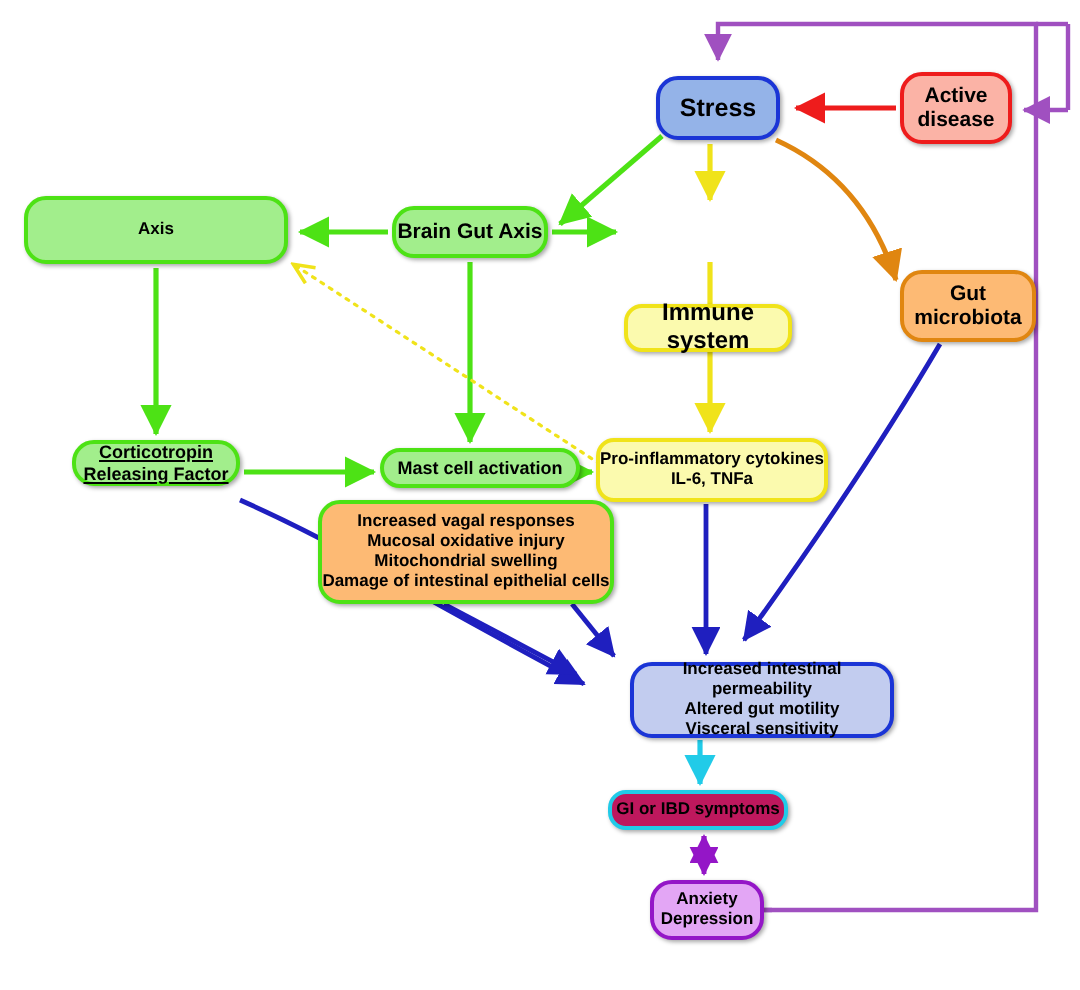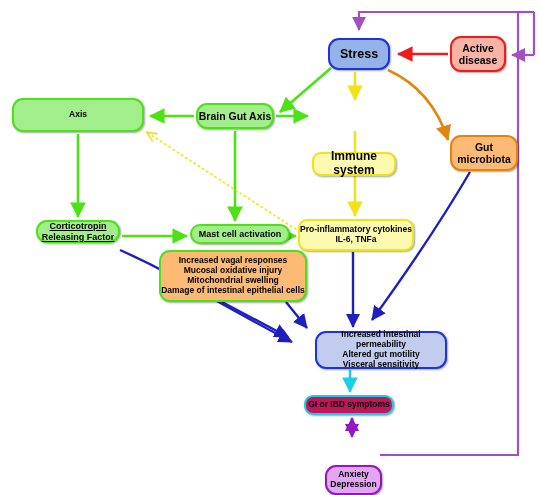--- a/index.html
+++ b/index.html
@@ -140,21 +140,20 @@
     font-size: 8.5px;
     box-shadow: 1px 1px 2px rgba(0,0,0,0.35);
   }
   .n-anx {
     left: 325px; top: 440px; width: 57px; height: 30px;
     border-radius: 11px;
     border-width: 2.5px; border-color: #9416c7;
     background: #e3a6f5;
     font-size: 8.5px;
     box-shadow: 1px 1px 2px rgba(0,0,0,0.35);
-    margin-top: 25px;
   }
 </style>
 </head>
 <body>
 
 <div id="canvas">
 
   <svg id="edges" viewBox="0 0 540 495">
     <defs>
       <marker id="ah-green" markerWidth="7" markerHeight="7" refX="5.6" refY="3" orient="auto">

